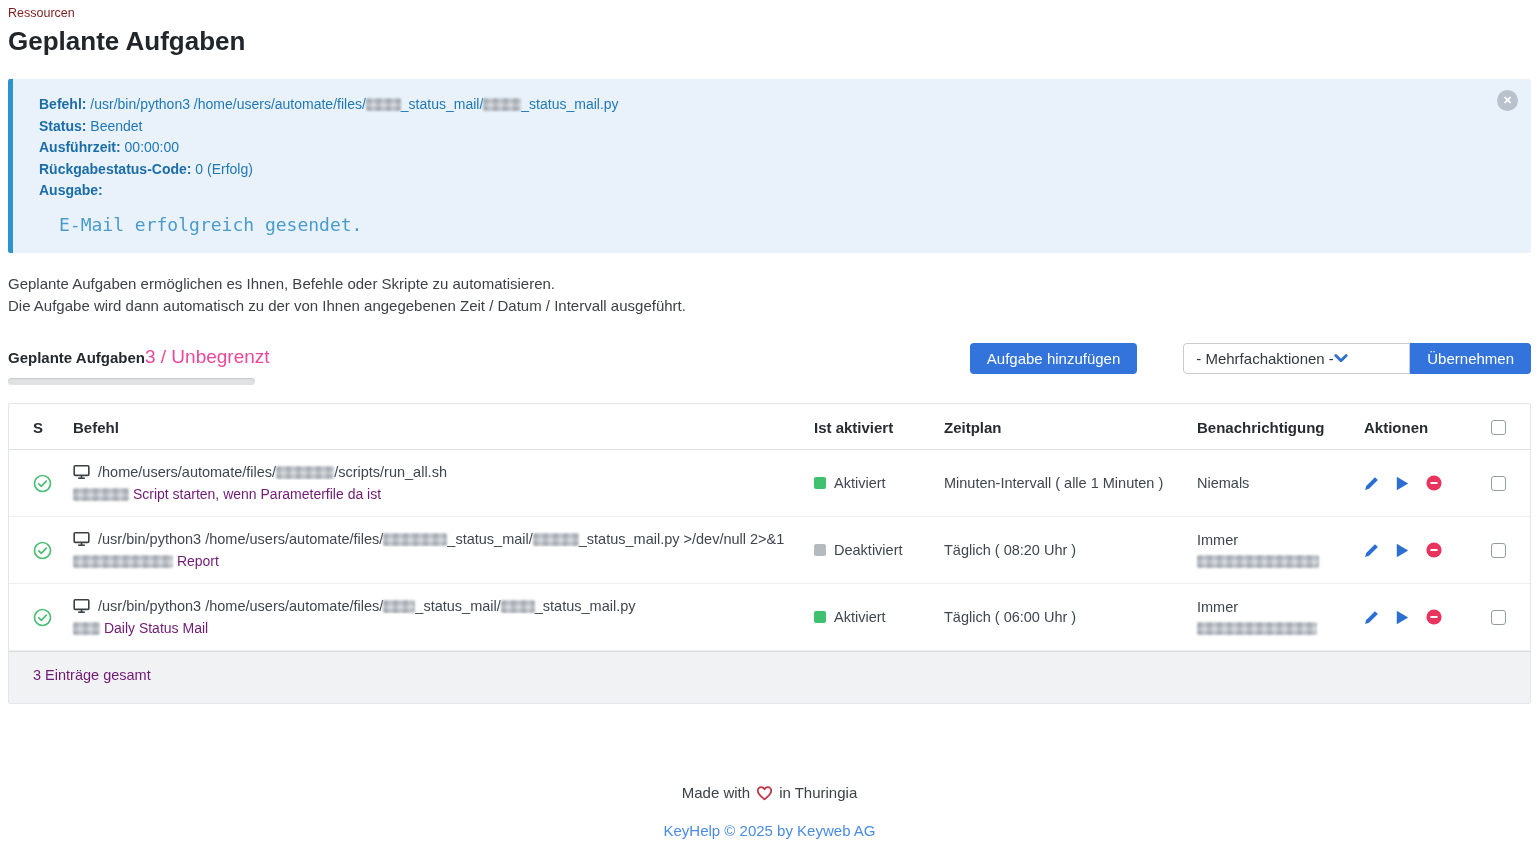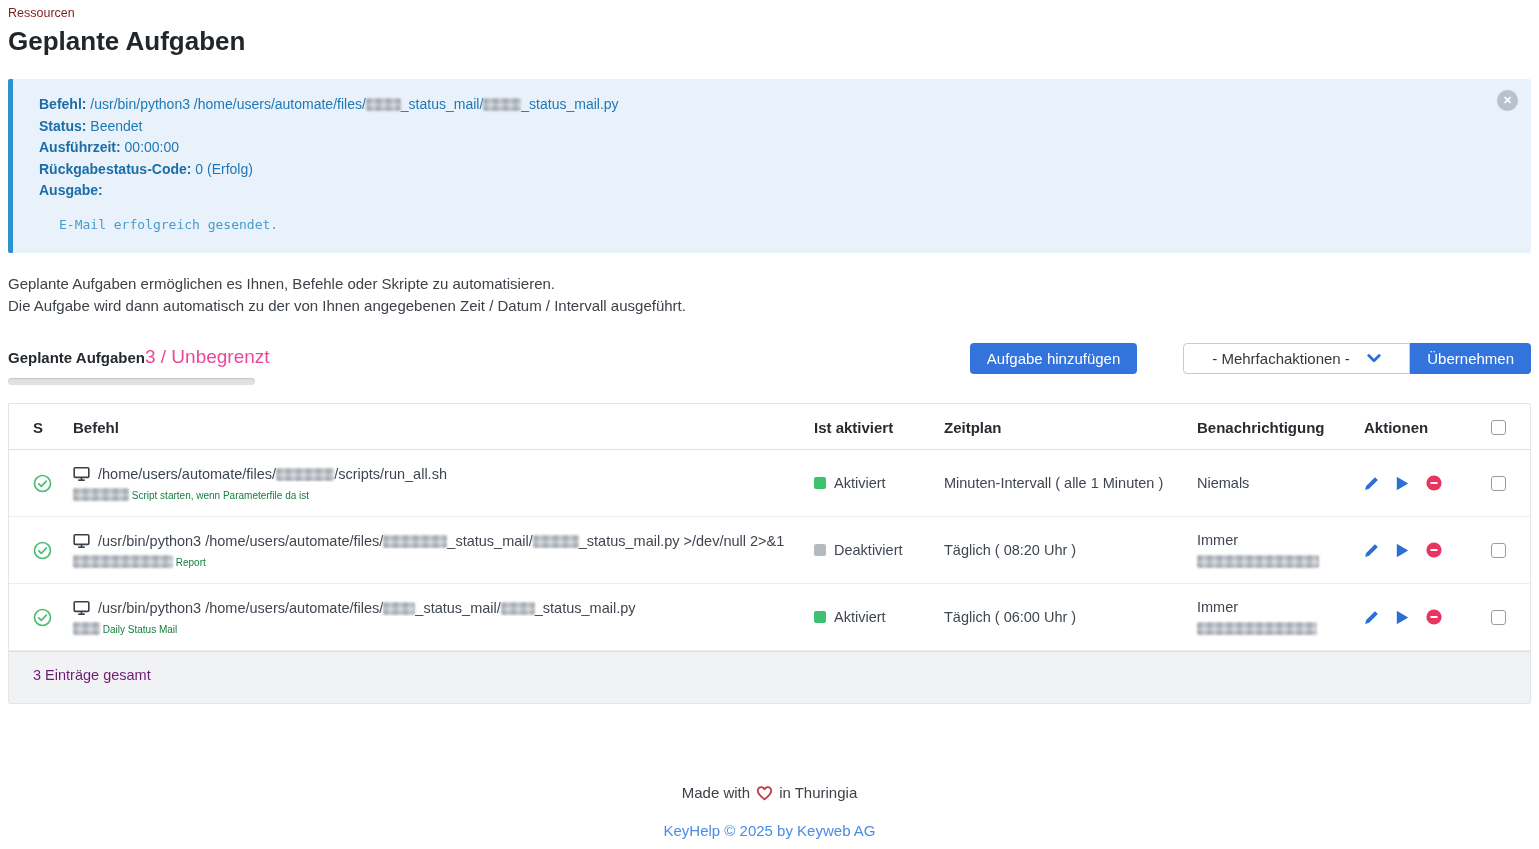--- a/index.html
+++ b/index.html
@@ -12,21 +12,21 @@
   .page-title { margin-top:5px; font-size:26px; font-weight:bold; color:#21262b; line-height:32px; }
 
   
   .alert { position:relative; margin-top:22px; background:#e9f2fa; border-left:5px solid #2d93ce;
     border-radius:2px; padding:15px 18px 18px 26px; color:#1f78b6; font-size:14px; line-height:21.5px; }
   .alert b { color:#1b6da9; }
   .alert-close { position:absolute; top:11px; right:13px; width:21px; height:21px; border:none;
     border-radius:50%; background:#b9c2cc; color:#ffffff; font-size:11px; font-weight:bold;
     line-height:21px; text-align:center; cursor:pointer; }
   .alert-output { margin:12px 0 0 20px; font-family:"DejaVu Sans Mono","Liberation Mono",monospace;
-    font-size:13px; color:#4a9bcd; white-space:pre; }
+    font-size:18px; color:#4a9bcd; white-space:pre; }
 
   
   .redact { display:inline-block; height:13px; border-radius:2px; vertical-align:-2px;
     background:
       repeating-linear-gradient(90deg,#c7cbd0 0 5px,#e3e5e8 5px 10px),
       repeating-linear-gradient(0deg,#d2d5d9 0 4px,#eceef0 4px 8px);
     background-blend-mode:multiply; filter:blur(1.3px); opacity:.95; }
 
   
   .intro { margin-top:20px; font-size:15px; line-height:22px; color:#3c4248; }
@@ -39,36 +39,36 @@
   .usage-value { font-size:19px; color:#ec4899; }
   .progress-track { margin-top:10px; width:247px; height:7px; border-radius:5px;
     background:#dfe1e3; box-shadow:inset 0 1px 1px rgba(0,0,0,.12); }
 
   .toolbar { display:flex; align-items:stretch;gap:36px; }
   .btn { border:none; border-radius:4px; background:#3273dc; color:#ffffff; font-size:15px;
     font-family:inherit; height:31px; padding:0 17px; cursor:pointer; }
   .btn-add { margin-right:10px; }
   .select-group { display:flex; }
   .select { width:227px; height:31px; background:#ffffff; border:1px solid #c8ccd0;
-    border-radius:4px 0 0 4px; display:flex; align-items:center; justify-content:space-between;
-    padding:0 28px; font-size:15px; color:#33383d; cursor:pointer; }
+    border-radius:4px 0 0 4px; display:flex; align-items:center; justify-content:flex-start;
+    padding:0 12px; font-size:15px; color:#33383d; cursor:pointer; }
   .btn-apply { border-radius:0 4px 4px 0; }
 
   
   .card { margin-top:18px; border:1px solid #e3e6e9; border-radius:2px; background:#ffffff; }
   .grid-cols { display:grid; grid-template-columns:40px minmax(0,1fr) 130px 253px 167px 112px 44px;
     padding:0 10px 0 24px; align-items:center; }
   .thead { font-size:15px; font-weight:bold; color:#272c31; padding-top:15px; padding-bottom:13px;
     border-bottom:1px solid #dee1e4; }
   .thead .col-check { display:flex; justify-content:center; }
   .trow { height:67px; border-bottom:1px solid #eceef0; font-size:14.5px; color:#3f4650; }
   .col-s { display:flex; align-items:center; }
   .cmd-line { display:flex; align-items:center; }
   .cmd-text { margin-left:8px; white-space:nowrap; overflow:hidden; }
-  .desc-line { margin-top:6px; color:#15803d; font-size:10px; }
+  .desc-line { margin-top:6px; color:#701a75; font-size:14px; }
   .col-enabled { display:flex; align-items:center; }
   .state-square { width:12px; height:12px; border-radius:2px; margin-right:8px; flex:0 0 auto; }
   .state-on  { background:#3fc16f; }
   .state-off { background:#b4bac0; }
   .notify-email { margin-top:5px; }
   .col-actions { display:flex; align-items:center; gap:17px; }
   .act { display:inline-flex; cursor:pointer; }
   .col-check { display:flex; justify-content:center; }
   input[type="checkbox"] { appearance:none; -webkit-appearance:none; width:15px; height:15px;
     border:1px solid #969ca3; border-radius:3px; background:#ffffff; cursor:pointer; }

